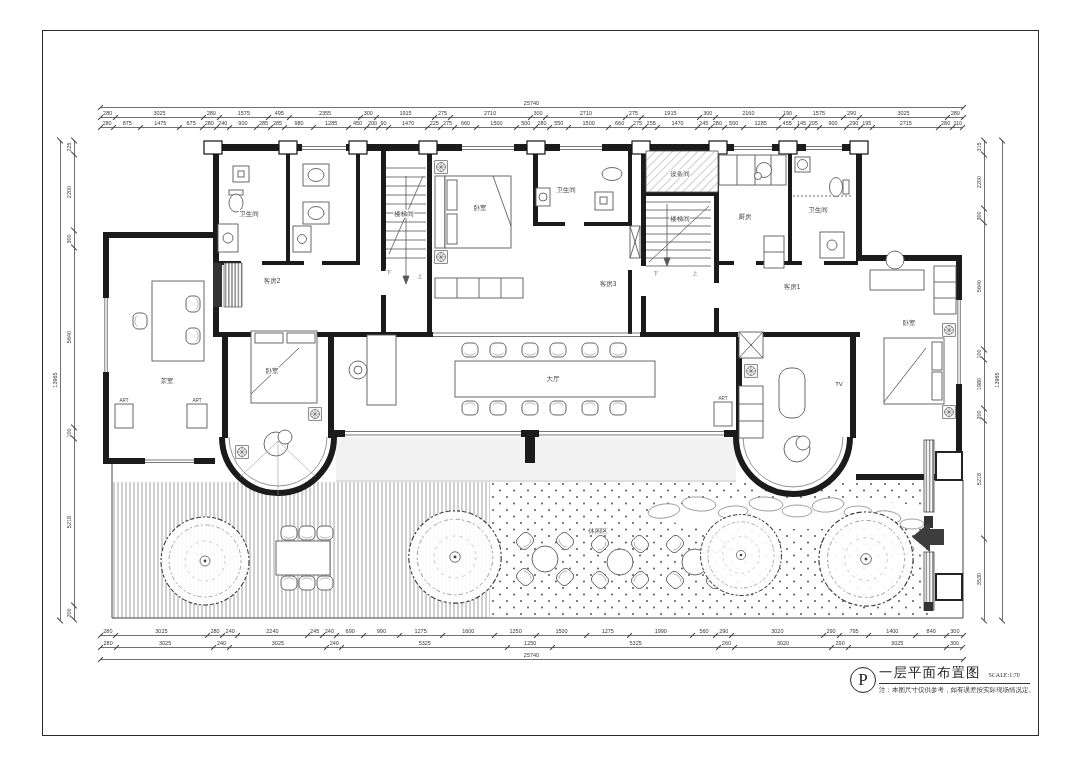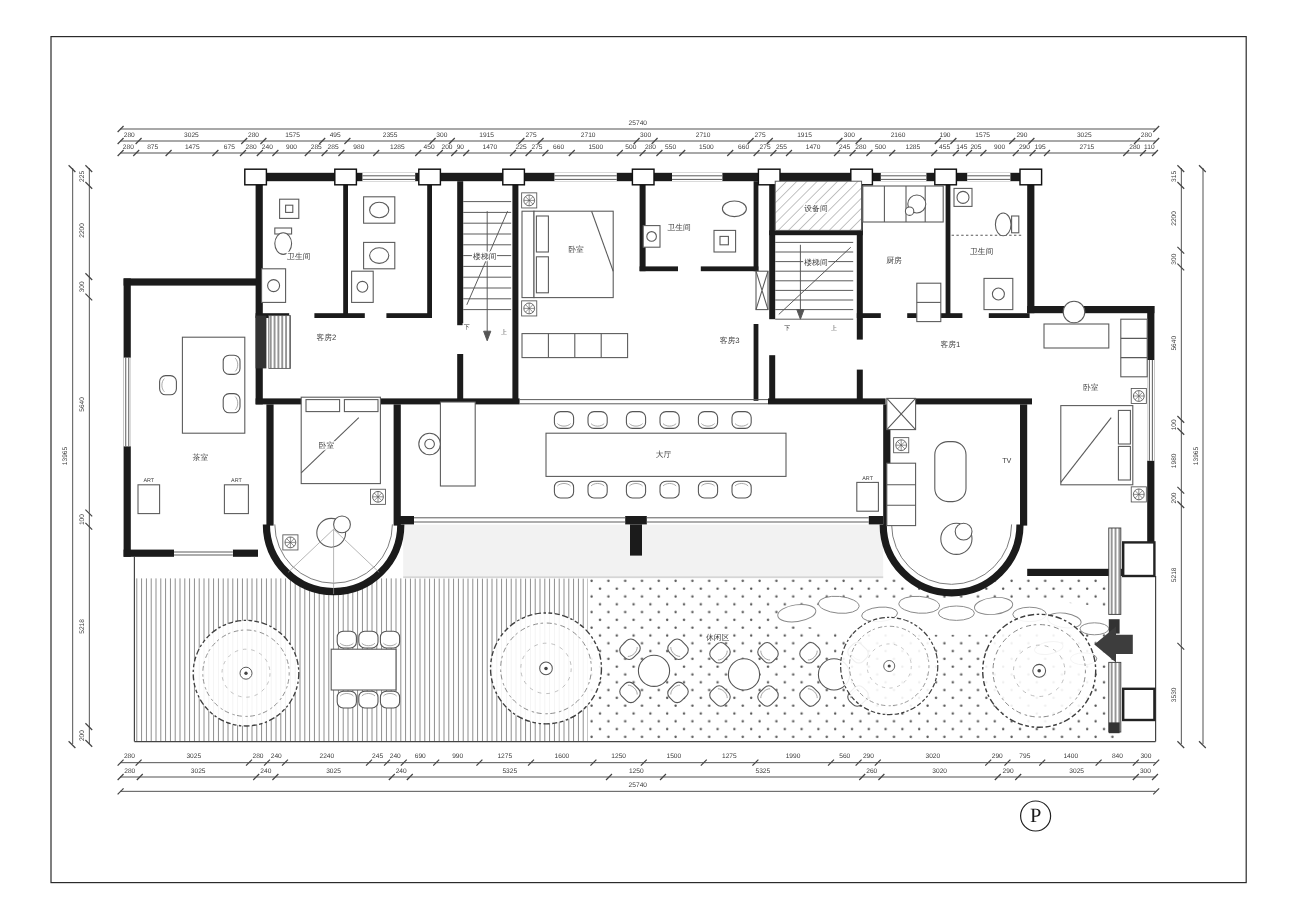--- a/index.html
+++ b/index.html
@@ -778,14 +778,21 @@
       </div>
     </div>
   <div class="dims dims-v" style="left:994px;top:140px;height:480px;">
       <div class="seg" style="flex: 13965 1 8px;">
         <span class="dlabel">13965</span>
       </div>
     </div>
 
   <div class="titleblock">
     <div class="tb-circle">P</div>
+    <div class="tb-body">
+      <div class="tb-row1">
+        <span class="tb-title">一层平面布置图</span>
+        <span class="tb-scale">SCALE:1:70</span>
+      </div>
+      <div class="tb-note">注：本图尺寸仅供参考，如有误差按实际现场情况定。</div>
+    </div>
   </div>
 </div>
 
 </body></html>

